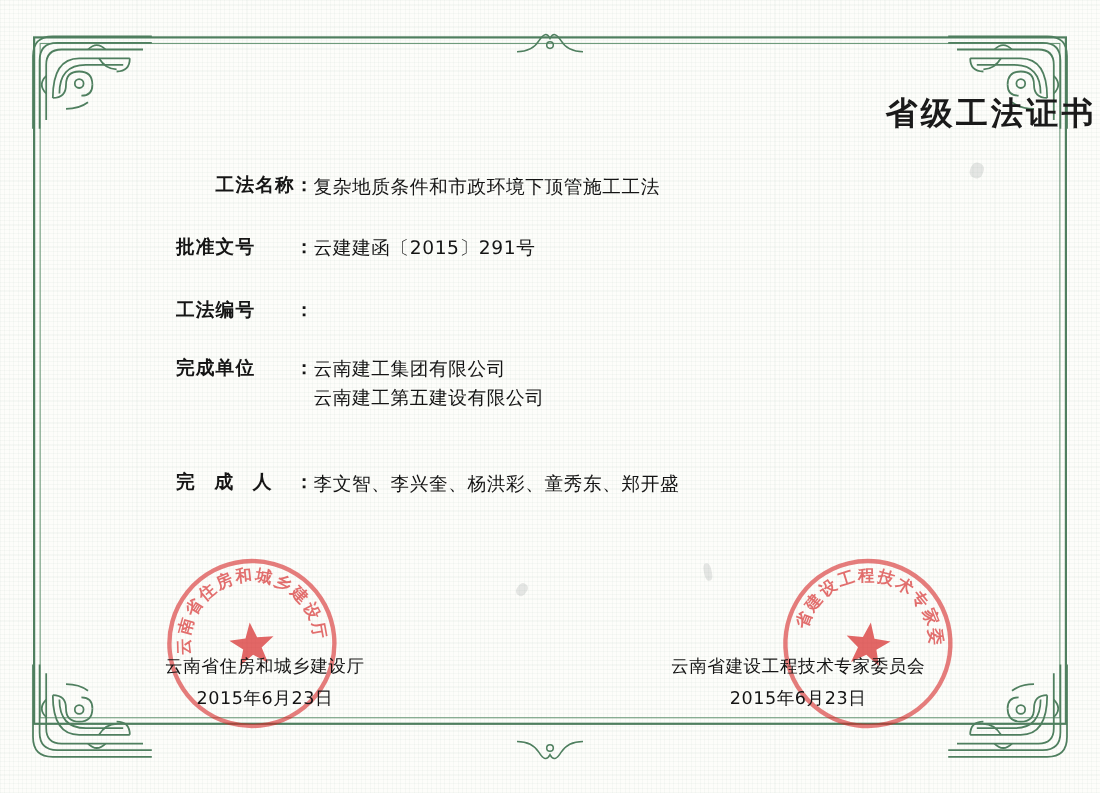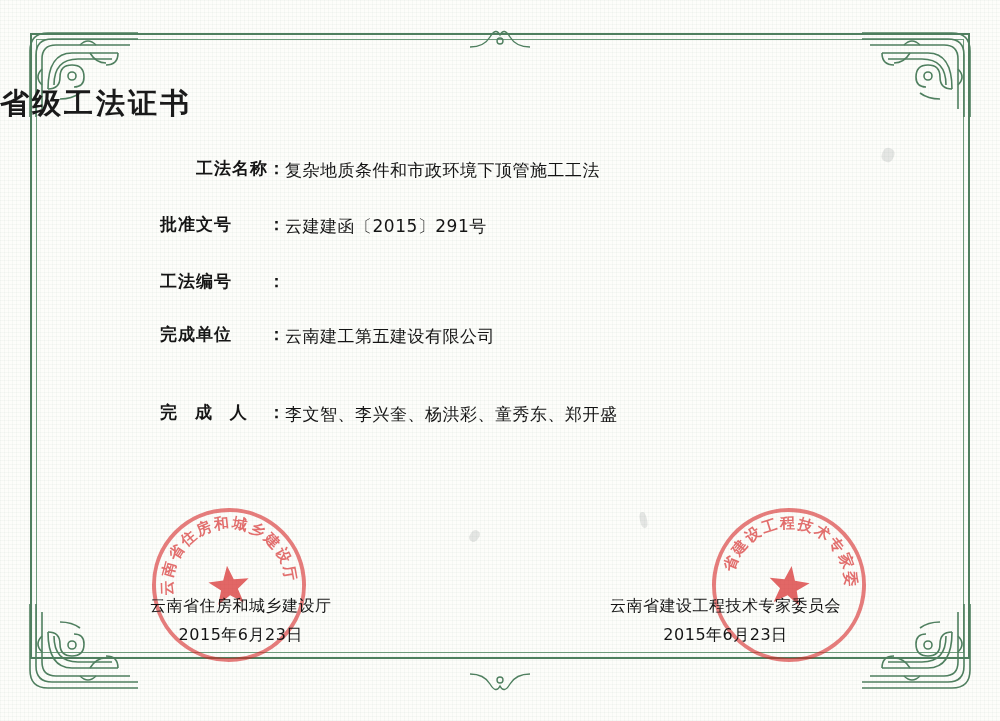--- a/index.html
+++ b/index.html
@@ -60,21 +60,21 @@
   }
   .edge-mid.top { left: 470px; top: 27px; }
   .edge-mid.bottom { left: 470px; bottom: 27px; transform: scaleY(-1); }
 
   
   .title {
     position: absolute;
     top: 84px;
     left: 0;
     width: 997px;
-    text-align: left;
+    text-align: right;
     font-family: "DejaVu Sans", "Liberation Sans", sans-serif;
     font-weight: bold;
     font-size: 29px;
     letter-spacing: 3px;
     color: #1a1a1a;
   }
 
   .fields {
     position: absolute;
     left: 160px;
@@ -288,20 +288,21 @@
 
     <div class="field-row row-code">
       <div class="field-label">工法编号</div>
       <div class="field-colon">：</div>
     </div>
 
     <div class="field-row row-unit">
       <div class="field-label">完成单位</div>
       <div class="field-colon">：</div>
       <div class="field-value">
+        <span>云南建工集团有限公司</span>
         <span class="line2">云南建工第五建设有限公司</span>
       </div>
     </div>
 
     <div class="field-row row-persons">
       <div class="field-label spaced-label">完 成 人</div>
       <div class="field-colon">：</div>
       <div class="field-value">李文智、李兴奎、杨洪彩、童秀东、郑开盛</div>
     </div>
 

